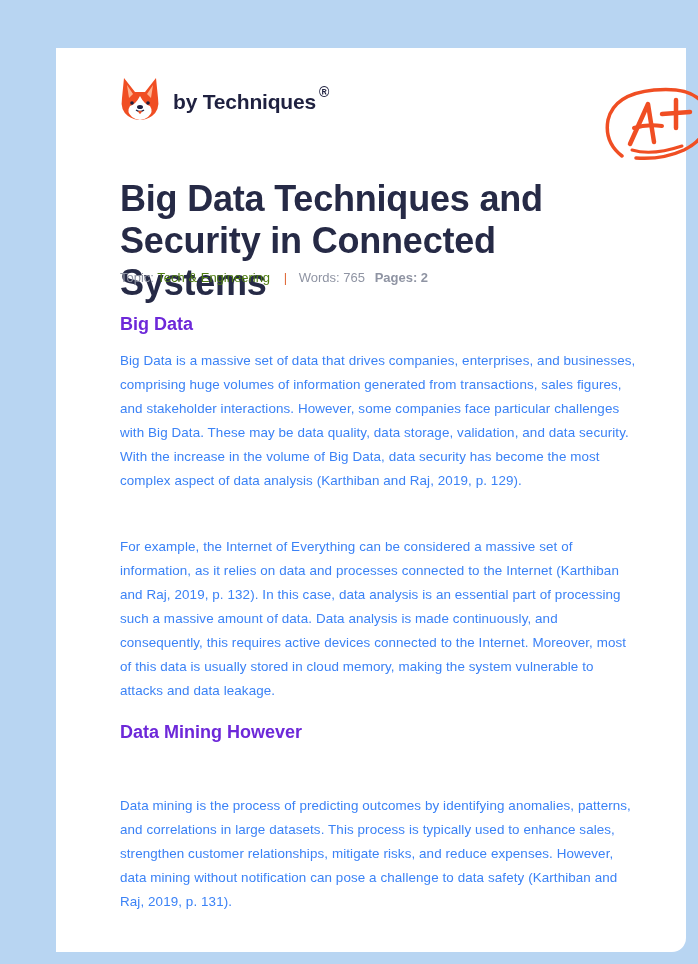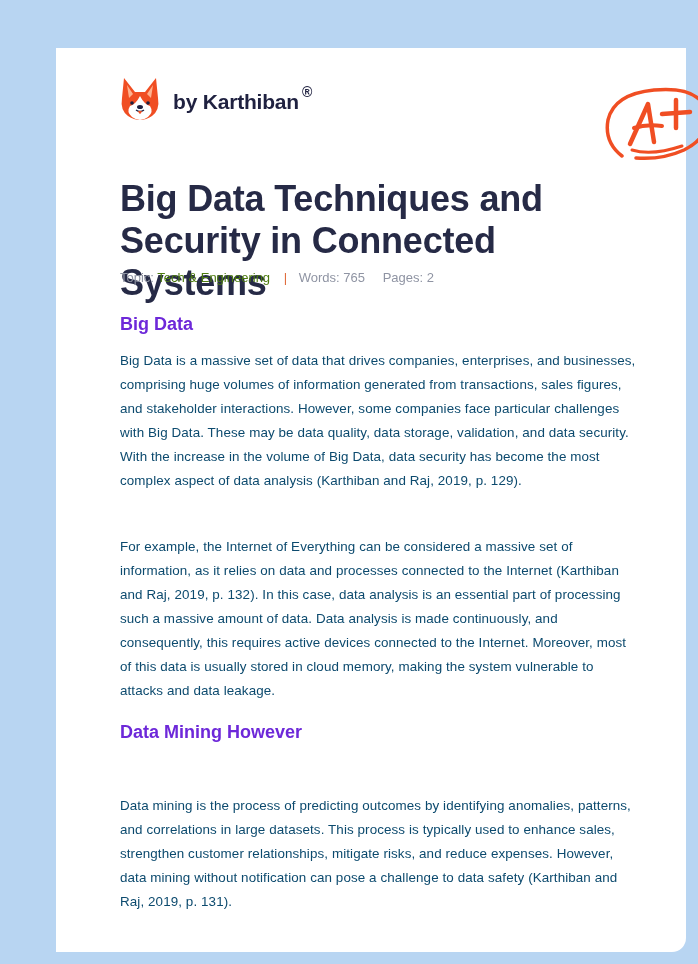--- a/index.html
+++ b/index.html
@@ -38,49 +38,49 @@
       position: absolute; left: 64px; top: 130px; width: 520px;
       font-size: 36px; font-weight: bold; color: #262a46;
       line-height: 42px; letter-spacing: -0.2px;
     }
     .meta {
       position: absolute; left: 64px; top: 222px;
       font-size: 13px; color: #8f94a3;
     }
     .meta .val { color: #4d7c0f; }
     .meta .sep { color: #e06a3a; margin: 0 8px 0 10px; }
-    .meta .gap { margin-left: 14px; }
+    .meta .gap { margin-left: 6px; font-weight: bold; }
     h2 {
       position: absolute; left: 64px;
       font-size: 18px; font-weight: bold; color: #6d28d9;
     }
     p.body {
       position: absolute; left: 64px; width: 520px;
-      font-size: 13.4px; color: #0c4a6e; line-height: 24px;
+      font-size: 13.4px; color: #3b82f6; line-height: 24px;
       letter-spacing: 0.1px;
     }
   </style>
 </head>
 <body>
 
 <div class="card">
   <div class="header">
     <div class="logo">
       <svg class="logo-mark" viewBox="0 0 40 46">
         <path d="M4 2 L15 16 L25 16 L36 2 L38 22 Q40 34 32 40 Q26 44 20 44 Q14 44 8 40 Q0 34 2 22 Z" fill="#f04e23"></path>
         <path d="M7 9 L13 18 L9 22 Z" fill="#ffb28f"></path>
         <path d="M33 9 L27 18 L31 22 Z" fill="#ffb28f"></path>
         <path d="M20 20 Q16 28 10 30 Q6 36 12 41 Q16 44 20 44 Q24 44 28 41 Q34 36 30 30 Q24 28 20 20 Z" fill="#ffffff"></path>
         <circle cx="12" cy="27" r="1.8" fill="#1f2140"></circle>
         <circle cx="28" cy="27" r="1.8" fill="#1f2140"></circle>
         <ellipse cx="20" cy="31" rx="3" ry="2" fill="#1f2140"></ellipse>
         <path d="M16 34 Q20 37 24 34" stroke="#1f2140" stroke-width="1.3" fill="none"></path>
         <path d="M18 35 Q20 41 22 35 Z" fill="#f04e23"></path>
       </svg>
-      <span class="brand"><span>by Karthiban</span><span class="reg">®</span></span>
+      <span class="brand"><span>by Techniques</span><span class="reg">®</span></span>
     </div>
     <svg class="grade" viewBox="0 0 110 82">
       <path d="M20 72 Q2 58 6 36 Q12 10 52 6 Q96 2 104 26 Q110 52 82 66 Q60 76 34 74" stroke="#f04e23" stroke-width="3.5" fill="none" stroke-linecap="round"></path>
       <path d="M28 60 L46 20 L52 58" stroke="#f04e23" stroke-width="4.5" fill="none" stroke-linecap="round" stroke-linejoin="round"></path>
       <path d="M32 44 Q44 40 60 42" stroke="#f04e23" stroke-width="4" fill="none" stroke-linecap="round"></path>
       <path d="M60 30 L88 28" stroke="#f04e23" stroke-width="4.5" fill="none" stroke-linecap="round"></path>
       <path d="M74 16 L74 44" stroke="#f04e23" stroke-width="4.5" fill="none" stroke-linecap="round"></path>
       <path d="M30 66 Q50 72 80 62" stroke="#f04e23" stroke-width="3" fill="none" stroke-linecap="round"></path>
     </svg>
   </div>

